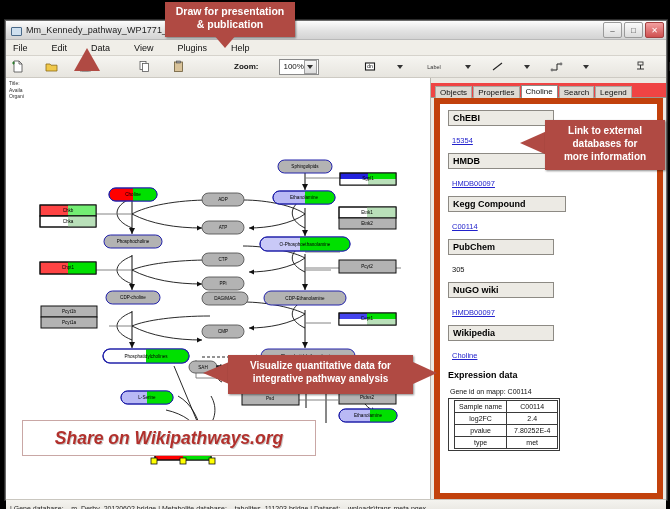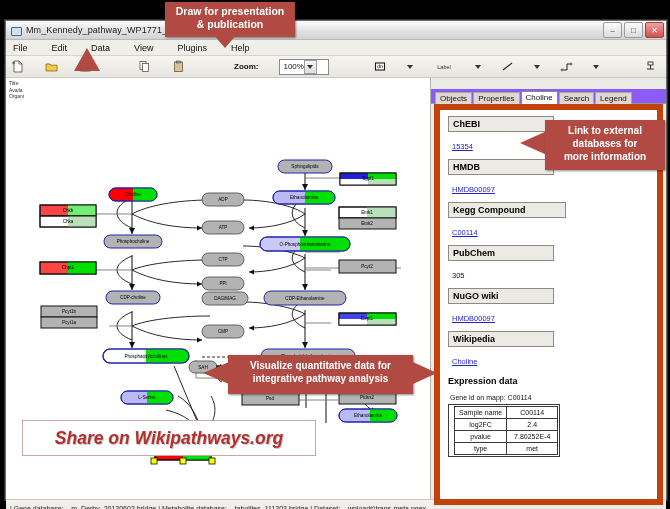--- a/index.html
+++ b/index.html
@@ -27,43 +27,43 @@
   .menu-item{font-size:9px;color:#111;padding:0 2px;cursor:default;}
 
   
   .toolbar{height:21px;background:linear-gradient(#f6f5f1,#e7e5df);border-bottom:1px solid #cdcac3;
            display:flex;align-items:center;padding-left:4px;gap:19px;}
   .tbtn{width:16px;height:16px;border:1px solid transparent;display:flex;align-items:center;justify-content:center;}
   .tbtn svg{display:block;}
   .tsep{width:1px;height:14px;background:#c4c1ba;margin:0 3px;}
   .zoom-lbl{font-size:8px;color:#111;margin:0 2px 0 4px;font-weight:bold;}
   .zoom-box{width:72px;height:14px;background:#fff;border:1px solid #8a8a8a;display:flex;align-items:center;
-            padding:0 11px 0 3px;}
+            padding:0 1px 0 3px;}
   .zoom-box span{font-size:8px;color:#111;}
   .cbarrow{width:11px;height:12px;background:linear-gradient(#f7f7f7,#dcdcdc);border:1px solid #9e9e9e;
            display:flex;align-items:center;justify-content:center;}
   .cbarrow i{border-left:3px solid transparent;border-right:3px solid transparent;border-top:4px solid #303030;
              font-style:normal;display:block;}
   .drop-arrow{width:9px;height:14px;display:flex;align-items:center;justify-content:center;}
   .drop-arrow i{border-left:3px solid transparent;border-right:3px solid transparent;border-top:4px solid #333;display:block;}
   .vis-box{width:84px;height:15px;background:#f2f1ed;border:1px solid #8a8a8a;display:flex;align-items:center;
            justify-content:flex-end;padding:0 1px 4px 4px;margin-left:6px;}
   .vis-box span{font-size:8px;color:#111;}
 
   
   .body{position:relative;height:421px;display:flex;background:#eceae4;}
   .canvas-wrap{position:relative;width:424px;height:421px;background:#fff;border-right:1px solid #b9b6af;overflow:hidden;}
   .side{position:relative;width:235px;height:421px;background:#eceae4;}
 
   
   .pw-meta{position:absolute;left:3px;top:2px;font-size:5px;line-height:6.5px;color:#333;}
 
   
-  .tabs{display:flex;align-items:flex-end;height:14px;padding-left:4px;margin-top:11px;
-        border-bottom:1px solid #9b9890;background:#8b5cf6;}
+  .tabs{display:flex;align-items:flex-end;height:14px;padding-left:4px;margin-top:5px;
+        border-bottom:1px solid #9b9890;background:#ef4444;}
   .tab{font-size:8px;padding:1px 4px 1px;border:1px solid #a9a6a0;border-bottom:none;background:#ddd9d2;color:#111;
        margin-right:1px;position:relative;top:1px;}
   .tab.active{background:#fff;top:1px;padding-bottom:2px;border-color:#8c8a84;font-weight:normal;}
   .side-body{position:relative;height:389px;margin:0 3px;background:#fff;border:6px solid #c2410c;overflow:hidden;}
   .side-inner{padding:6px 8px 0 8px;}
   .db-head{border:1px solid #8d8a84;background:#eceae4;font-size:9px;font-weight:bold;color:#000;
            padding:2px 4px;width:96px;margin-bottom:3px;}
   .db-link{font-size:7.5px;color:#2222cc;text-decoration:underline;margin:0 0 8px 4px;display:inline-block;}
   .db-plain{font-size:7.5px;color:#111;margin:0 0 8px 4px;display:inline-block;}
   .exp-title{font-size:9px;font-weight:bold;color:#000;margin:2px 0 8px 0;}

